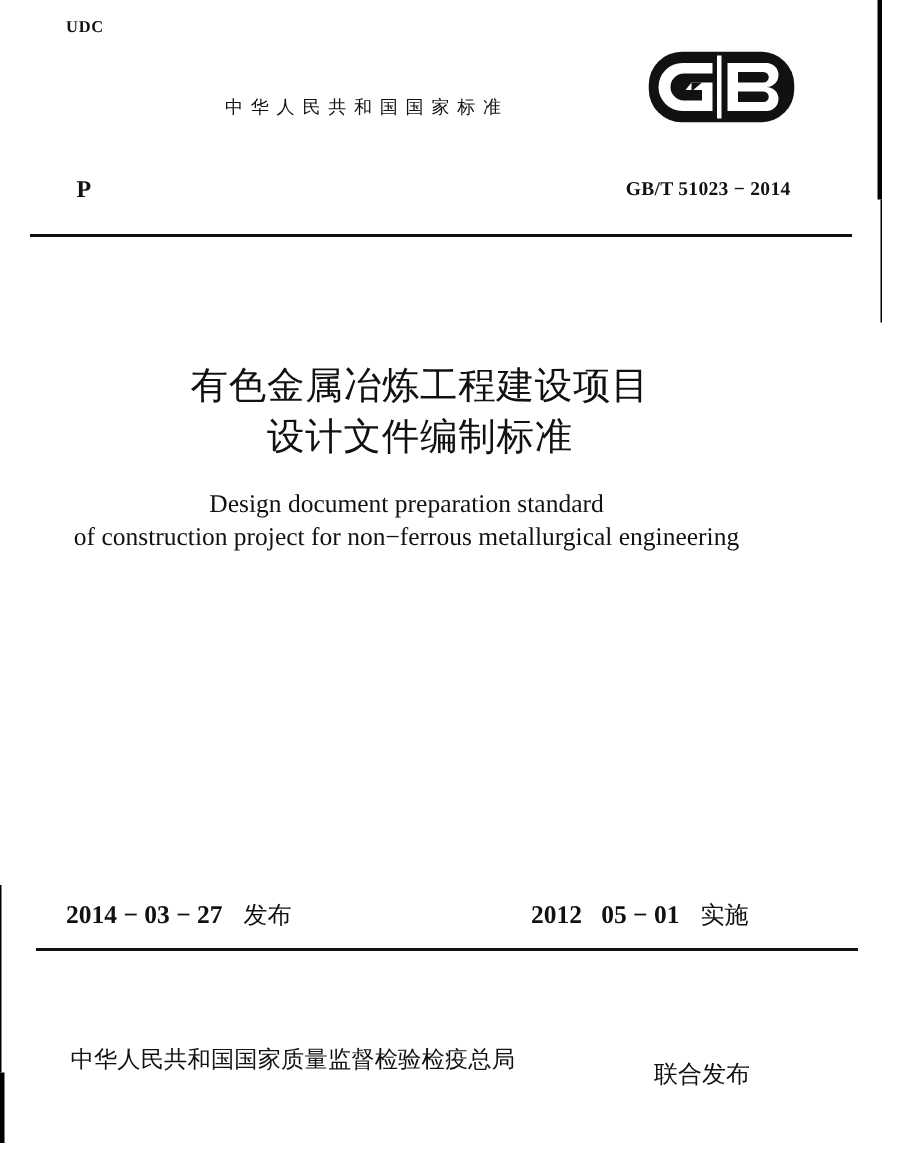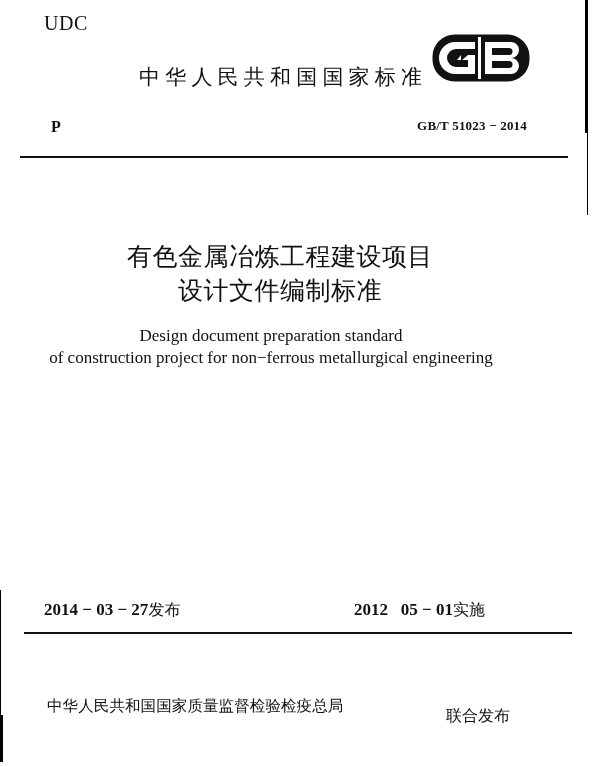--- a/index.html
+++ b/index.html
@@ -13,28 +13,28 @@
       position: relative;
       overflow: hidden;
       color: #111111;
       font-family: "DejaVu Sans", sans-serif;
     }
     .abs { position: absolute; }
 
     .udc {
       left: 44px; top: 12px;
       font-family: "Liberation Serif", serif;
-      font-weight: normal;
-      font-size: 20px;
+      font-weight: bold;
+      font-size: 11px;
       letter-spacing: 0.5px;
     }
     .issuer-top {
-      left: 139px; top: 63px;
+      left: 150px; top: 63px;
       font-family: "DejaVu Sans", sans-serif;
-      font-size: 21px;
+      font-size: 12px;
       letter-spacing: 5.2px;
       white-space: nowrap;
     }
     .gb-logo {
       left: 431px; top: 33px;
       width: 100px; height: 50px;
     }
     .p-class {
       left: 51px; top: 118px;
       font-family: "Liberation Serif", serif;
@@ -86,38 +86,38 @@
       left: 354px; top: 600px;
       font-family: "Liberation Serif", serif;
       font-weight: bold;
       font-size: 17px;
       white-space: nowrap;
     }
     .date-issue .cn, .date-effective .cn {
       font-family: "DejaVu Sans", sans-serif;
       font-weight: normal;
       font-size: 16px;
-      margin-left: 0;
+      margin-left: 14px;
     }
     .rule-bottom {
       left: 24px; top: 632px;
       width: 548px; height: 2px;
       background: #111;
     }
     .issuers {
       left: 47px; top: 695px;
       font-family: "DejaVu Sans", sans-serif;
       font-size: 15.5px;
       line-height: 22px;
       white-space: nowrap;
     }
     .issuers .a1 { letter-spacing: 5.3px; }
     .issuers .a2 { letter-spacing: 0.1px; }
     .joint {
-      left: 446px; top: 706px;
+      left: 436px; top: 706px;
       font-family: Liberation Mono, monospace;
       font-size: 16px;
       white-space: nowrap;
     }
 
     
     .edge { background: #000; }
     .edge.r1 { left: 585px; top: 0; width: 3px; height: 133px; }
     .edge.r2 { left: 587px; top: 133px; width: 1px; height: 82px; }
     .edge.l1 { left: 0; top: 590px; width: 1px; height: 125px; }

